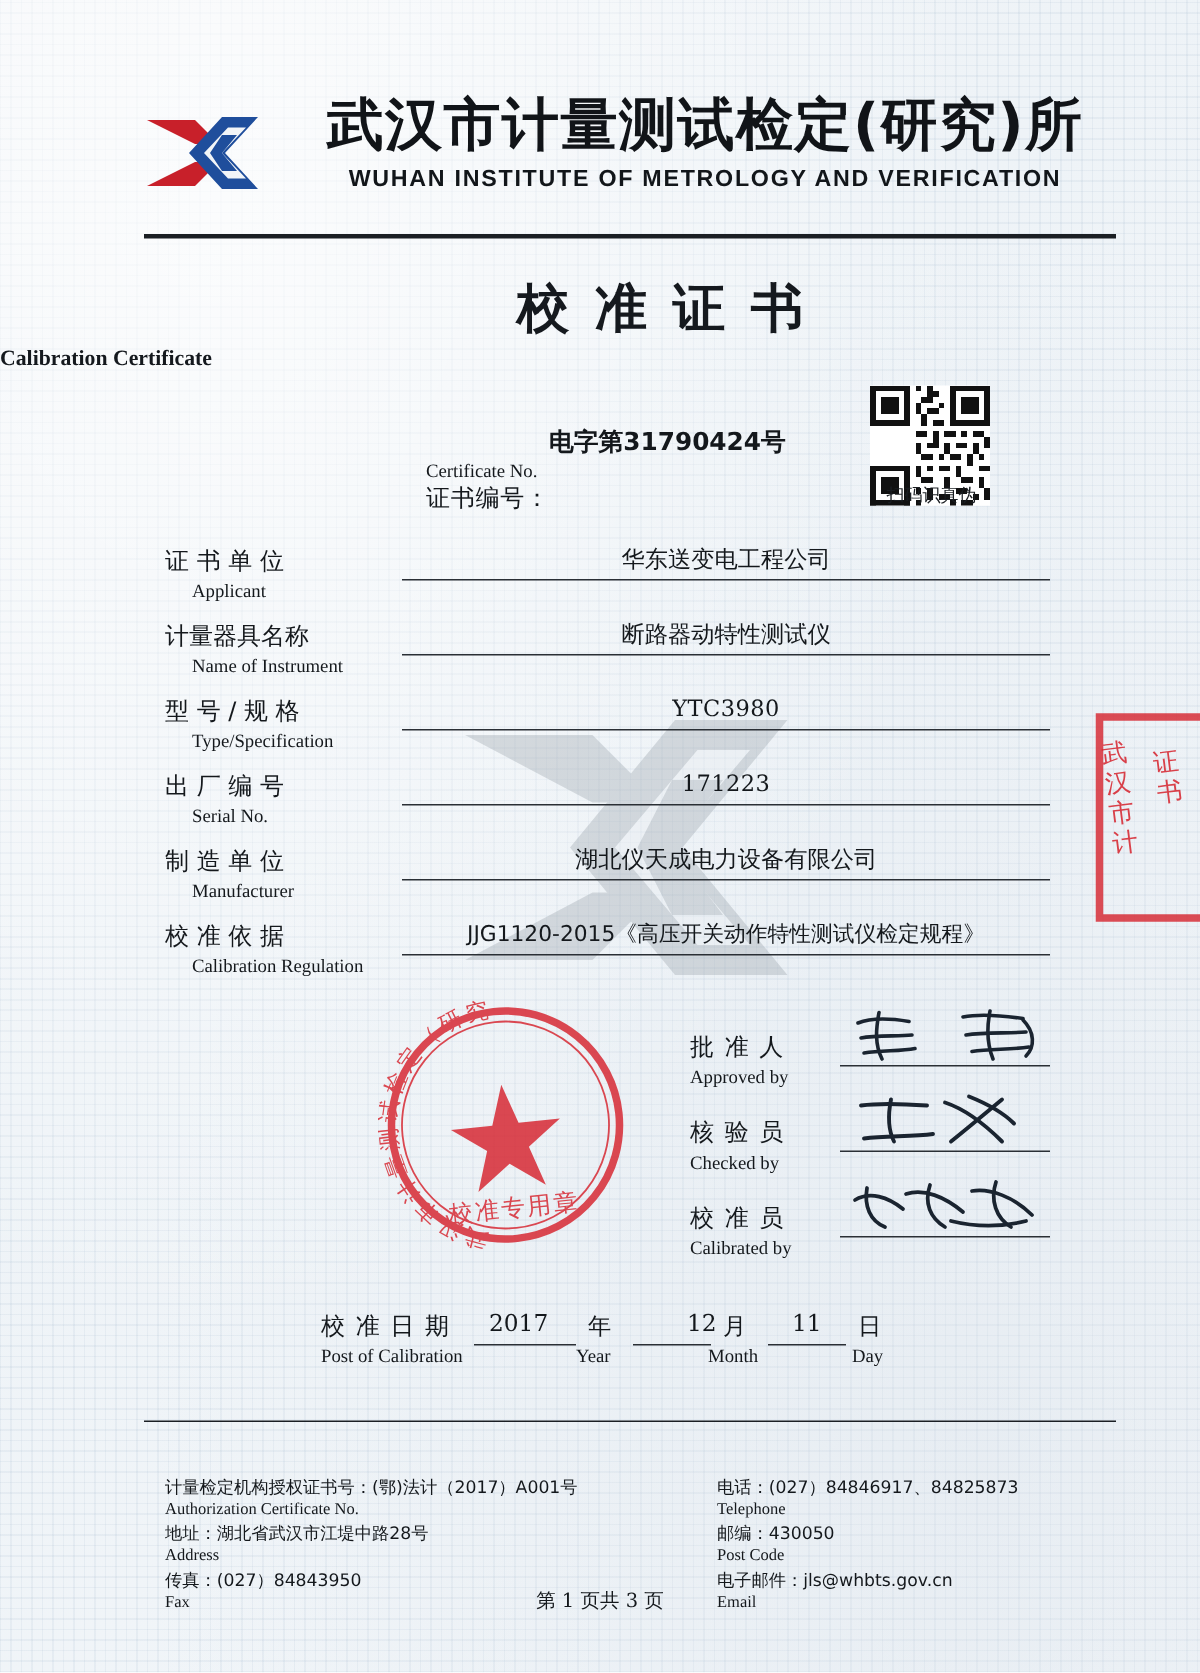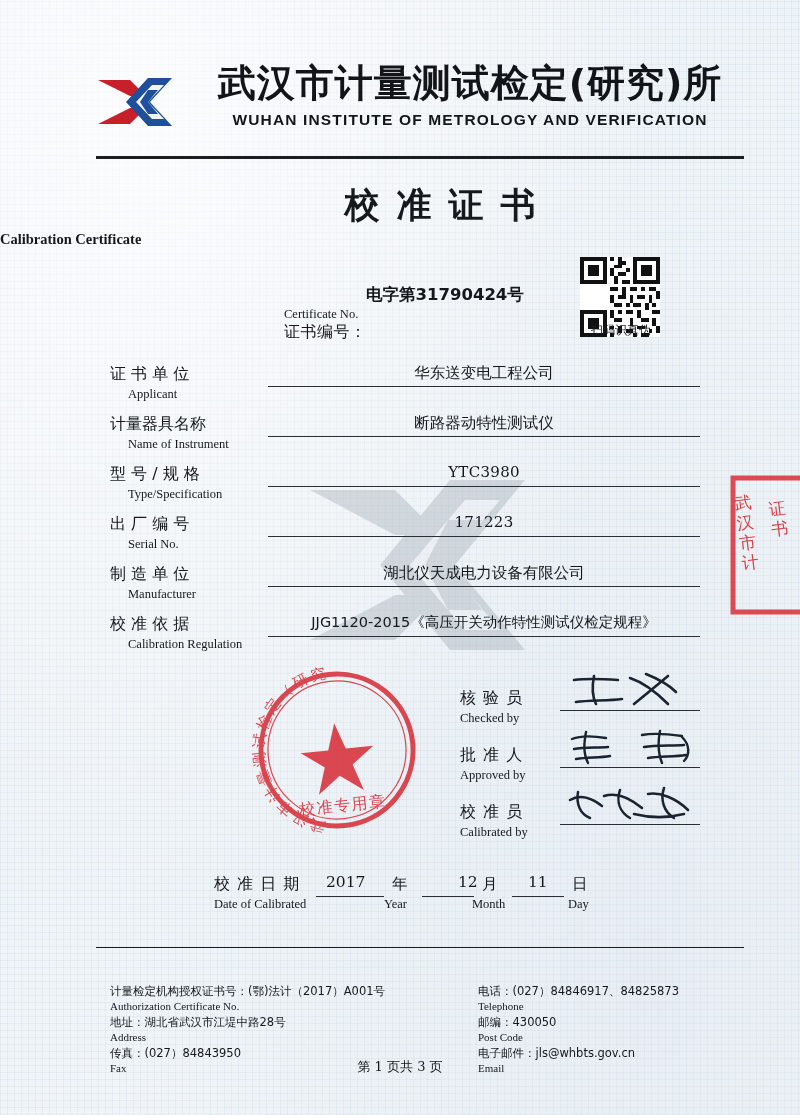--- a/index.html
+++ b/index.html
@@ -591,57 +591,57 @@
       <g opacity="0.8">
         <rect x="28" y="8" width="88" height="134" fill="none" stroke="#d6222c" stroke-width="5"></rect>
       </g>
     </svg>
   </div>
   <div class="seal-side-text">武汉市计</div>
   <div class="seal-side-text2">证书</div>
 
   <div class="sign-block">
     <div class="sign-row">
-      <div class="s-cn">核 验 员</div>
-      <div class="s-en">Checked by</div>
-      <div class="s-line"></div>
-      <div class="s-sig">
-        <svg width="140" height="42" viewBox="0 0 140 42">
-          <g fill="none" stroke="#1a2430" stroke-width="2.6" stroke-linecap="round">
-            <path d="M10 10 C24 8, 40 9, 54 10"></path>
-            <path d="M30 6 C28 16, 28 26, 32 34"></path>
-            <path d="M12 32 C26 30, 44 31, 58 29"></path>
-            <path d="M66 8 C78 12, 92 22, 104 34"></path>
-            <path d="M104 6 C92 16, 80 26, 70 34"></path>
-            <path d="M82 4 C92 8, 104 14, 112 22"></path>
-          </g>
-        </svg>
-      </div>
-    </div>
-    <div class="sign-row">
       <div class="s-cn">批 准 人</div>
       <div class="s-en">Approved by</div>
       <div class="s-line"></div>
       <div class="s-sig">
         <svg width="140" height="42" viewBox="0 0 140 42">
           <g fill="none" stroke="#1a2430" stroke-width="2.4" stroke-linecap="round">
             <path d="M8 12 C18 8, 30 9, 42 11"></path>
             <path d="M22 5 C20 16, 19 26, 24 36"></path>
             <path d="M10 22 C20 20, 34 21, 44 20"></path>
             <path d="M12 32 C24 30, 36 31, 46 29"></path>
             <path d="M78 8 C88 6, 104 7, 118 9"></path>
             <path d="M96 4 C94 14, 94 26, 98 36"></path>
             <path d="M80 20 C92 18, 108 19, 120 18"></path>
             <path d="M84 31 C96 29, 110 30, 122 28"></path>
             <path d="M118 10 C126 18, 126 28, 120 34"></path>
           </g>
         </svg>
       </div>
     </div>
     <div class="sign-row">
+      <div class="s-cn">核 验 员</div>
+      <div class="s-en">Checked by</div>
+      <div class="s-line"></div>
+      <div class="s-sig">
+        <svg width="140" height="42" viewBox="0 0 140 42">
+          <g fill="none" stroke="#1a2430" stroke-width="2.6" stroke-linecap="round">
+            <path d="M10 10 C24 8, 40 9, 54 10"></path>
+            <path d="M30 6 C28 16, 28 26, 32 34"></path>
+            <path d="M12 32 C26 30, 44 31, 58 29"></path>
+            <path d="M66 8 C78 12, 92 22, 104 34"></path>
+            <path d="M104 6 C92 16, 80 26, 70 34"></path>
+            <path d="M82 4 C92 8, 104 14, 112 22"></path>
+          </g>
+        </svg>
+      </div>
+    </div>
+    <div class="sign-row">
       <div class="s-cn">校 准 员</div>
       <div class="s-en">Calibrated by</div>
       <div class="s-line"></div>
       <div class="s-sig">
         <svg width="140" height="42" viewBox="0 0 140 42">
           <g fill="none" stroke="#1a2430" stroke-width="2.5" stroke-linecap="round">
             <path d="M6 16 C16 10, 28 14, 38 22"></path>
             <path d="M14 8 C12 20, 16 30, 26 34"></path>
             <path d="M40 12 C52 8, 66 14, 78 24"></path>
             <path d="M56 6 C52 18, 56 28, 66 34"></path>
@@ -649,21 +649,21 @@
             <path d="M100 4 C96 16, 100 28, 110 34"></path>
             <path d="M70 30 C86 34, 104 34, 120 30"></path>
           </g>
         </svg>
       </div>
     </div>
   </div>
 
   <div class="date-row">
     <div class="d-cn">校 准 日 期</div>
-    <div class="d-en">Date of Calibrated</div>
+    <div class="d-en">Post of Calibration</div>
 
     <div class="d-line" style="left:102px; width:68px;"></div>
     <div class="d-val" style="left:112px;">2017</div>
     <div class="d-unit-cn" style="left:178px;">年</div>
     <div class="d-unit-en" style="left:170px;">Year</div>
 
     <div class="d-line" style="left:208px; width:52px;"></div>
     <div class="d-val" style="left:224px;margin-left:20px;">12</div>
     <div class="d-unit-cn" style="left:268px;">月</div>
     <div class="d-unit-en" style="left:258px;">Month</div>

